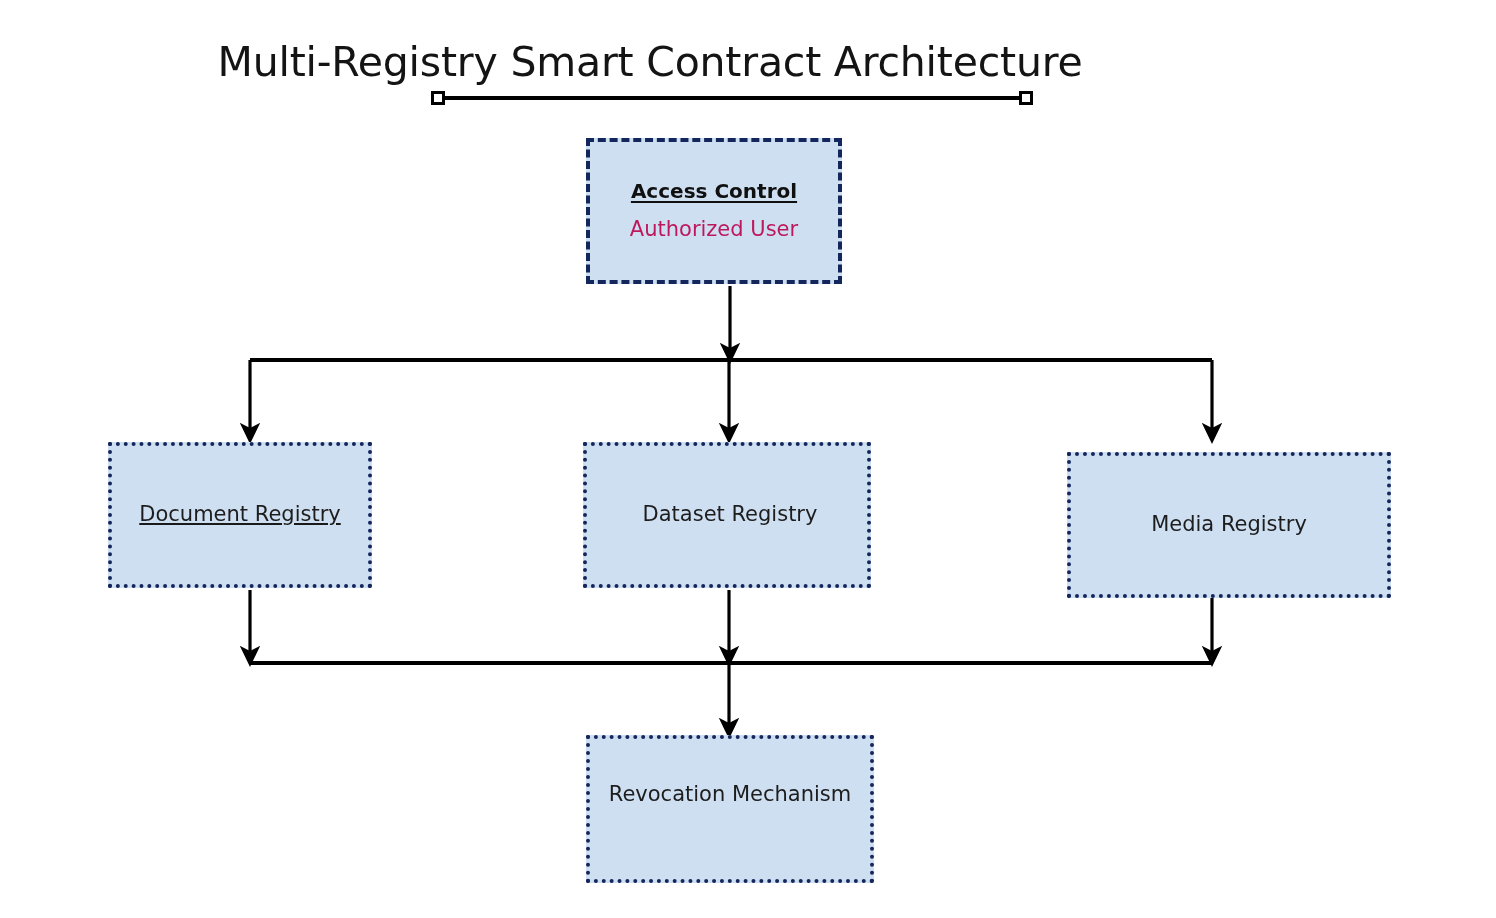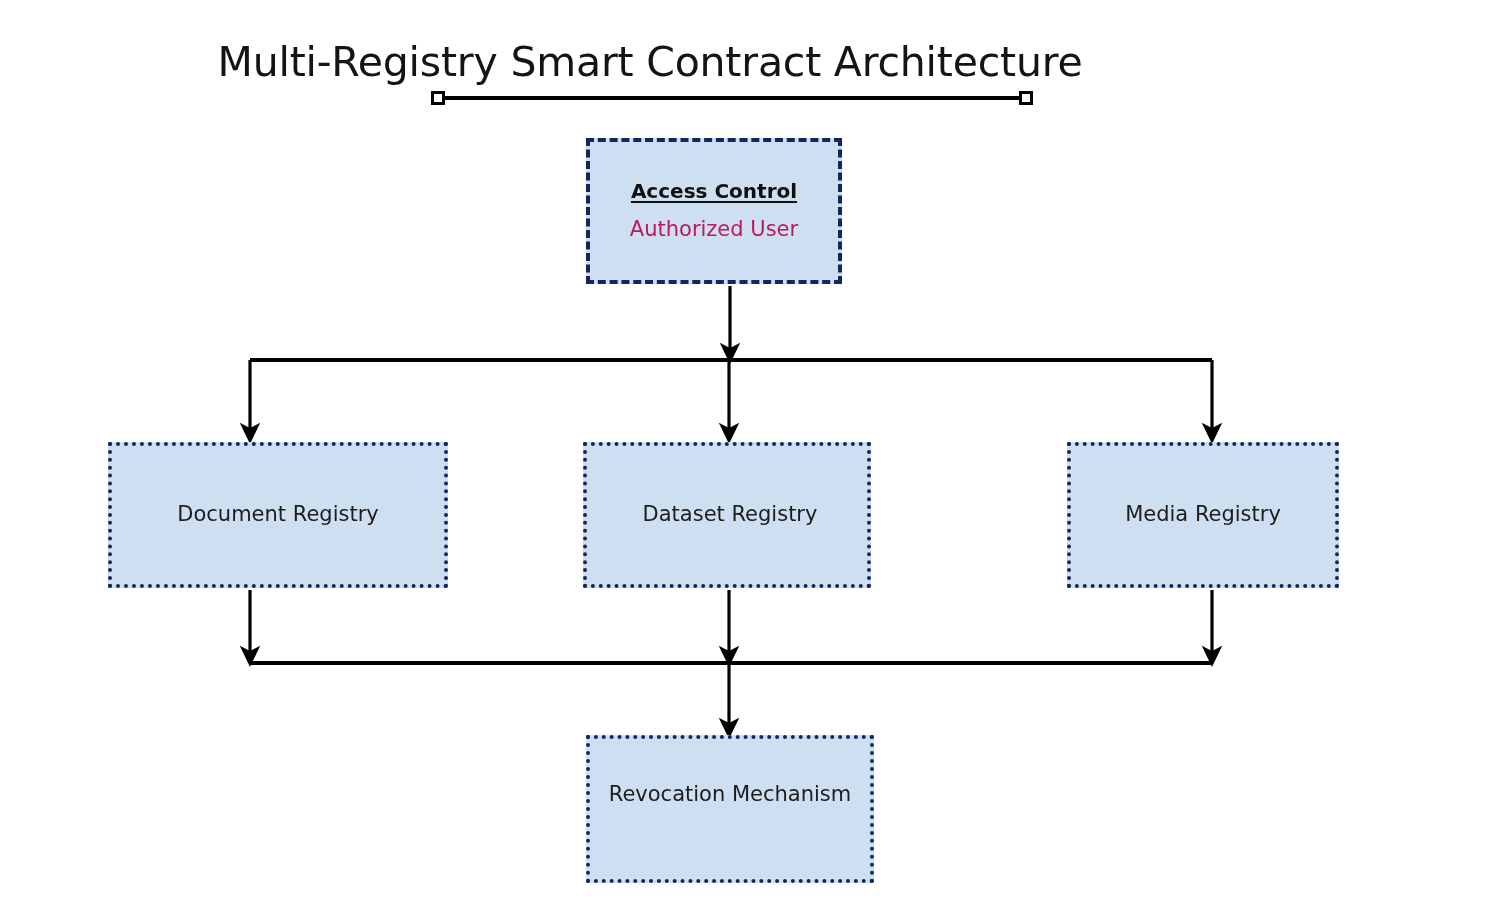--- a/index.html
+++ b/index.html
@@ -94,23 +94,23 @@
   }
   .node-label {
     font-size: 21px;
     font-weight: 400;
     color: #1d1d1d;
     line-height: 1.1;
   }
 
   
   #node-access-control   { left: 586px; top: 138px; width: 256px; height: 146px; }
-  #node-document-registry{ left: 108px; top: 442px; width: 340px; height: 146px; }
+  #node-document-registry{ left: 108px; top: 442px; width: 264px; height: 146px; text-decoration: underline; }
   #node-dataset-registry { left: 583px; top: 442px; width: 288px; height: 146px; padding-left: 6px; }
-  #node-media-registry   { left: 1067px; top: 442px; width: 272px; height: 146px; }
+  #node-media-registry   { left: 1067px; top: 452px; width: 324px; height: 146px; }
   #node-revocation       { left: 586px; top: 735px; width: 288px; height: 148px;
                            justify-content: flex-start; padding-top: 44px; }
 
   
   #connectors {
     position: absolute;
     left: 0; top: 0;
     width: 1496px; height: 918px;
     pointer-events: none;
   }

